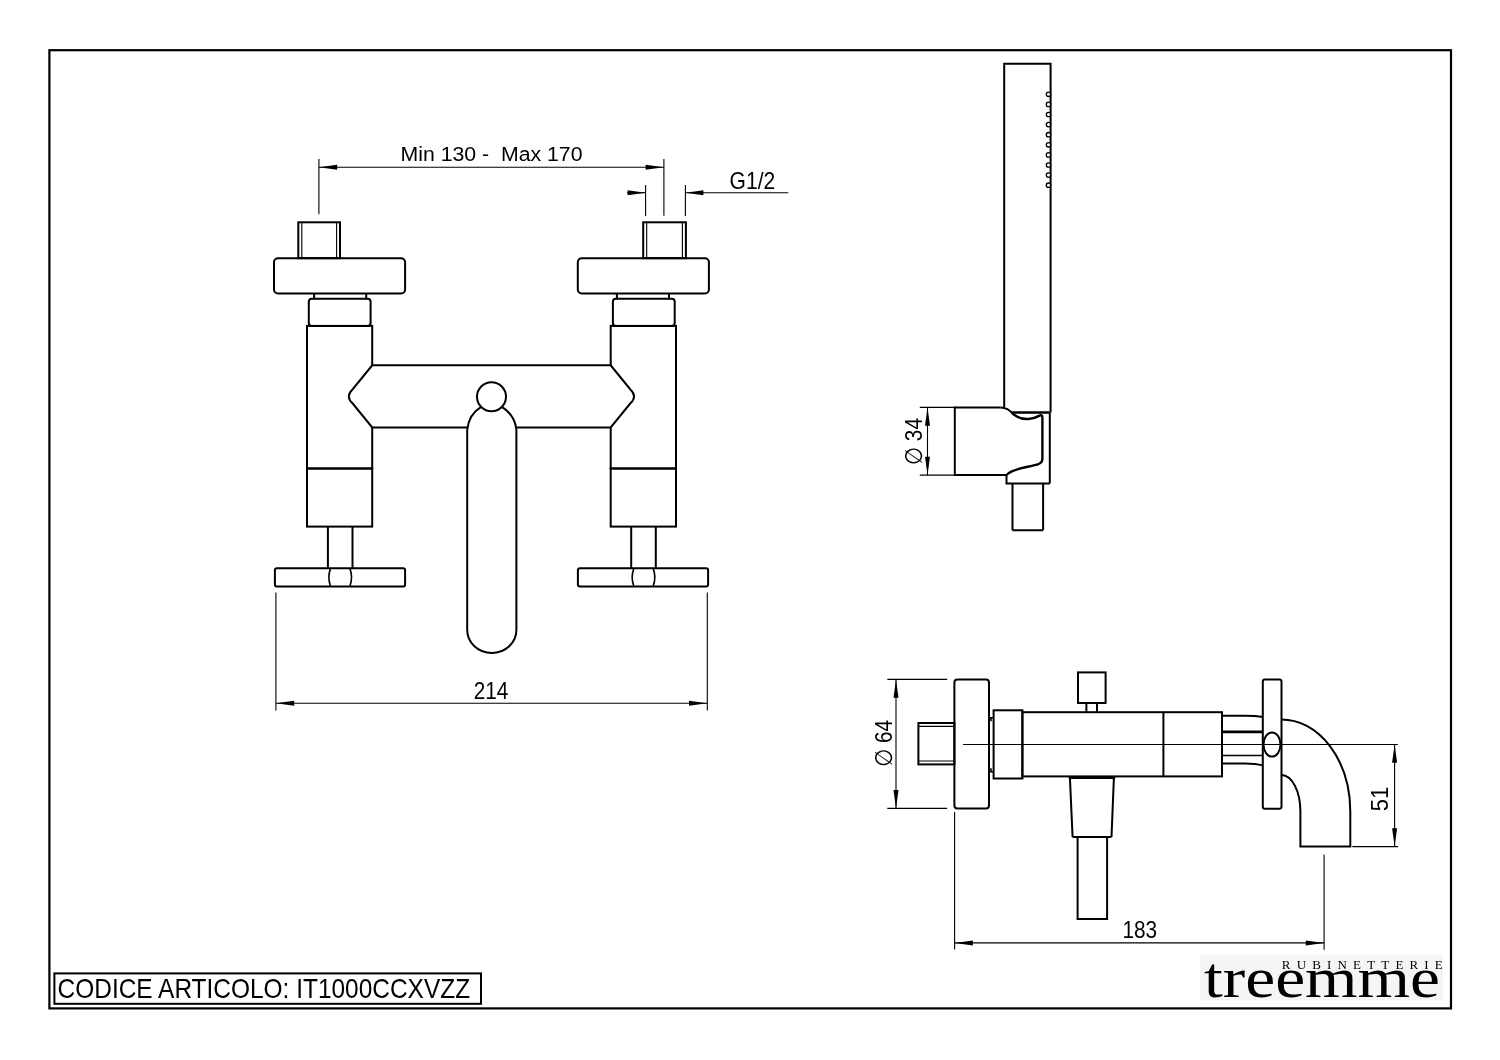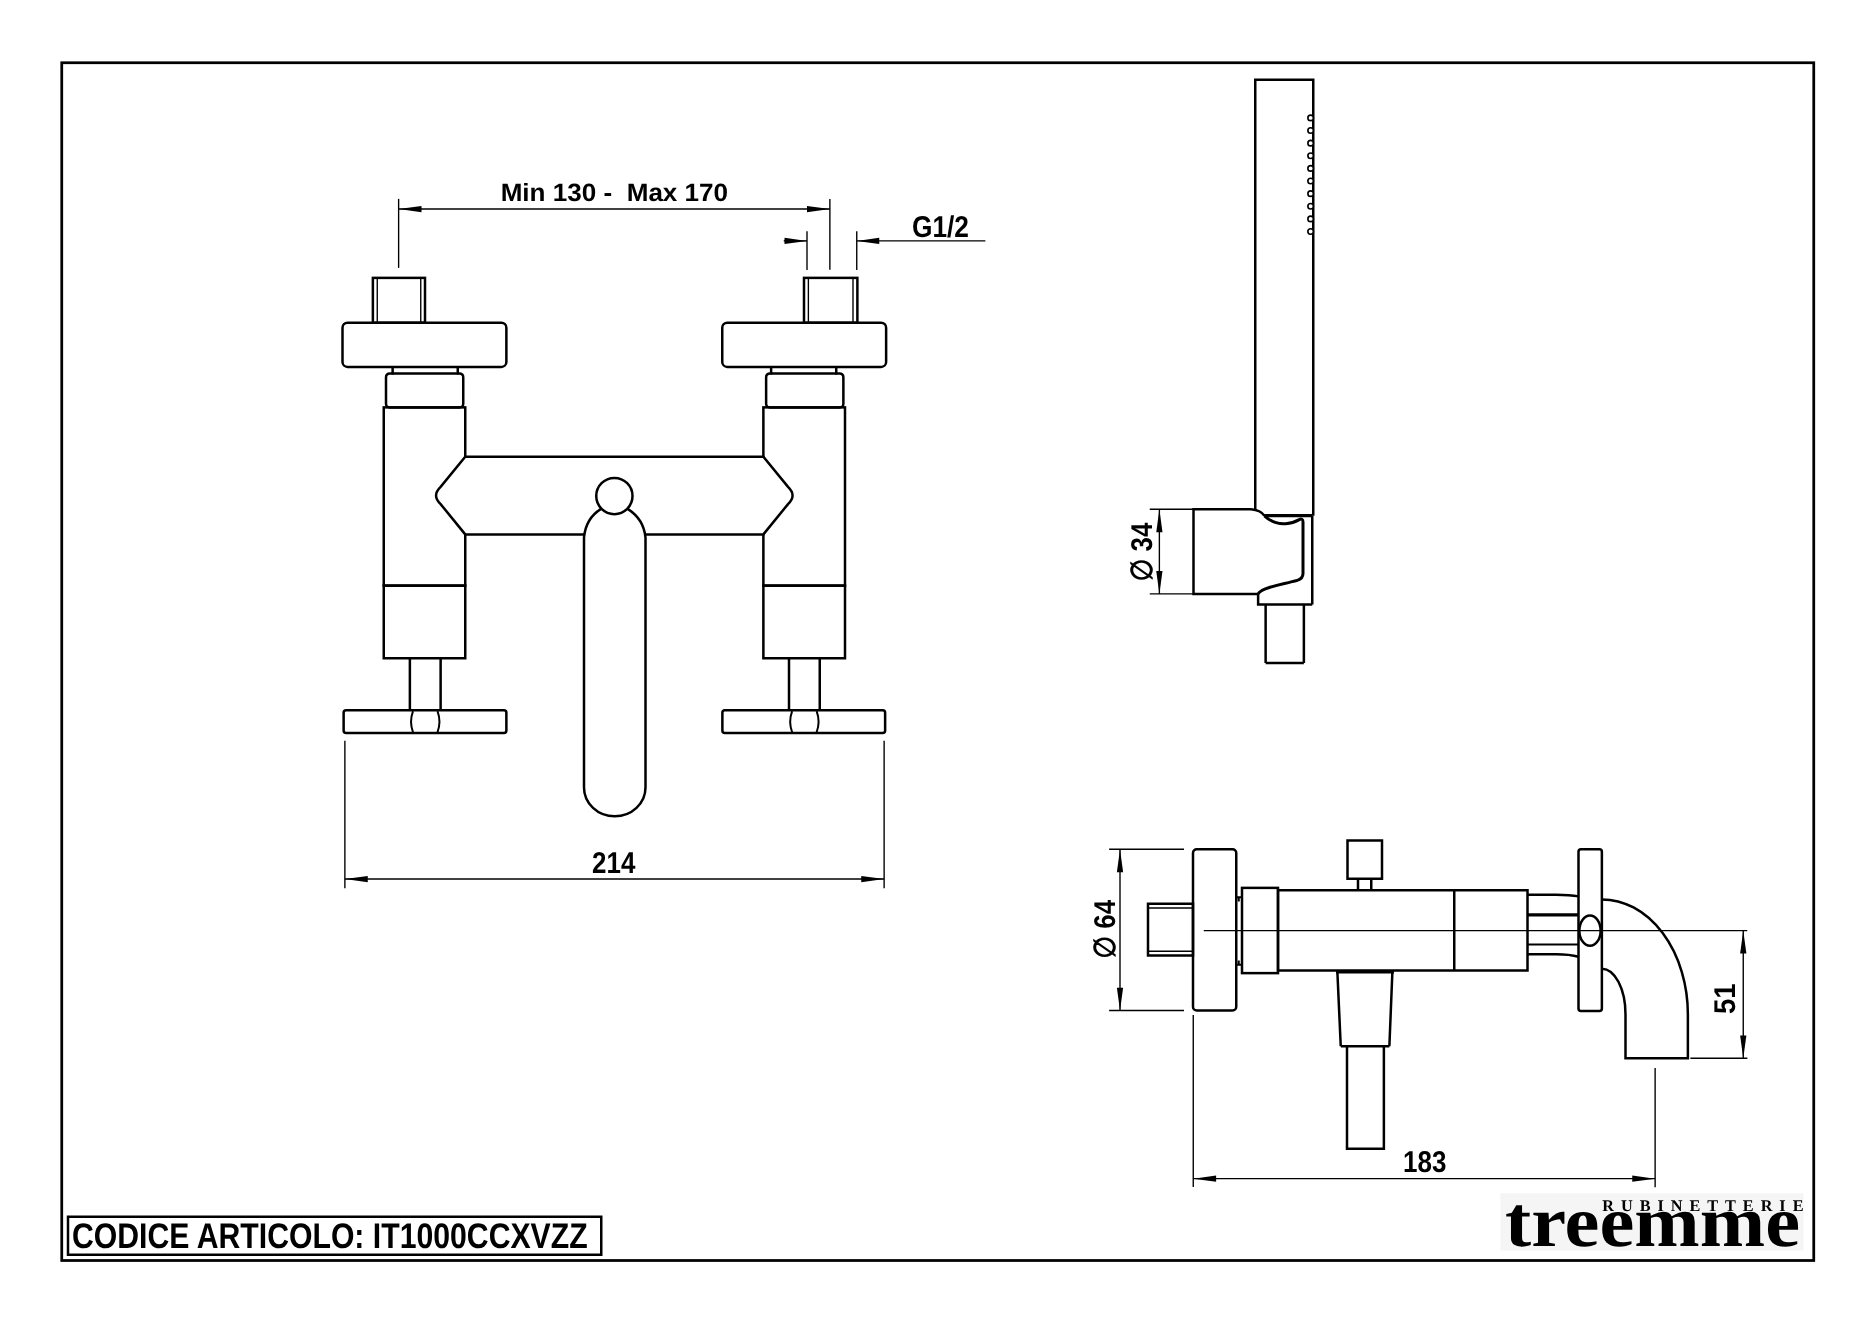--- a/index.html
+++ b/index.html
@@ -1,16 +1,16 @@
 <!DOCTYPE html>
 <html><head>
 <meta charset="utf-8">
 <style>
   html,body{margin:0;padding:0;background:#ffffff;}
-  .page{position:relative;width:1500px;height:1060px;background:#ffffff;font-family:"Liberation Sans",sans-serif;font-weight:bold;}
+  .page{position:relative;width:1500px;height:1060px;background:#ffffff;font-family:"Liberation Sans",sans-serif;}
   svg{position:absolute;top:0;left:0;}
   text{fill:#000;}
 </style>
 </head>
 <body>
 <div class="page">
 <svg width="1500" height="1060" viewBox="0 0 1500 1060">
 
   <rect x="49.4" y="50.2" width="1401.6" height="958.2" fill="none" stroke="#000" stroke-width="2.2"></rect>
 

